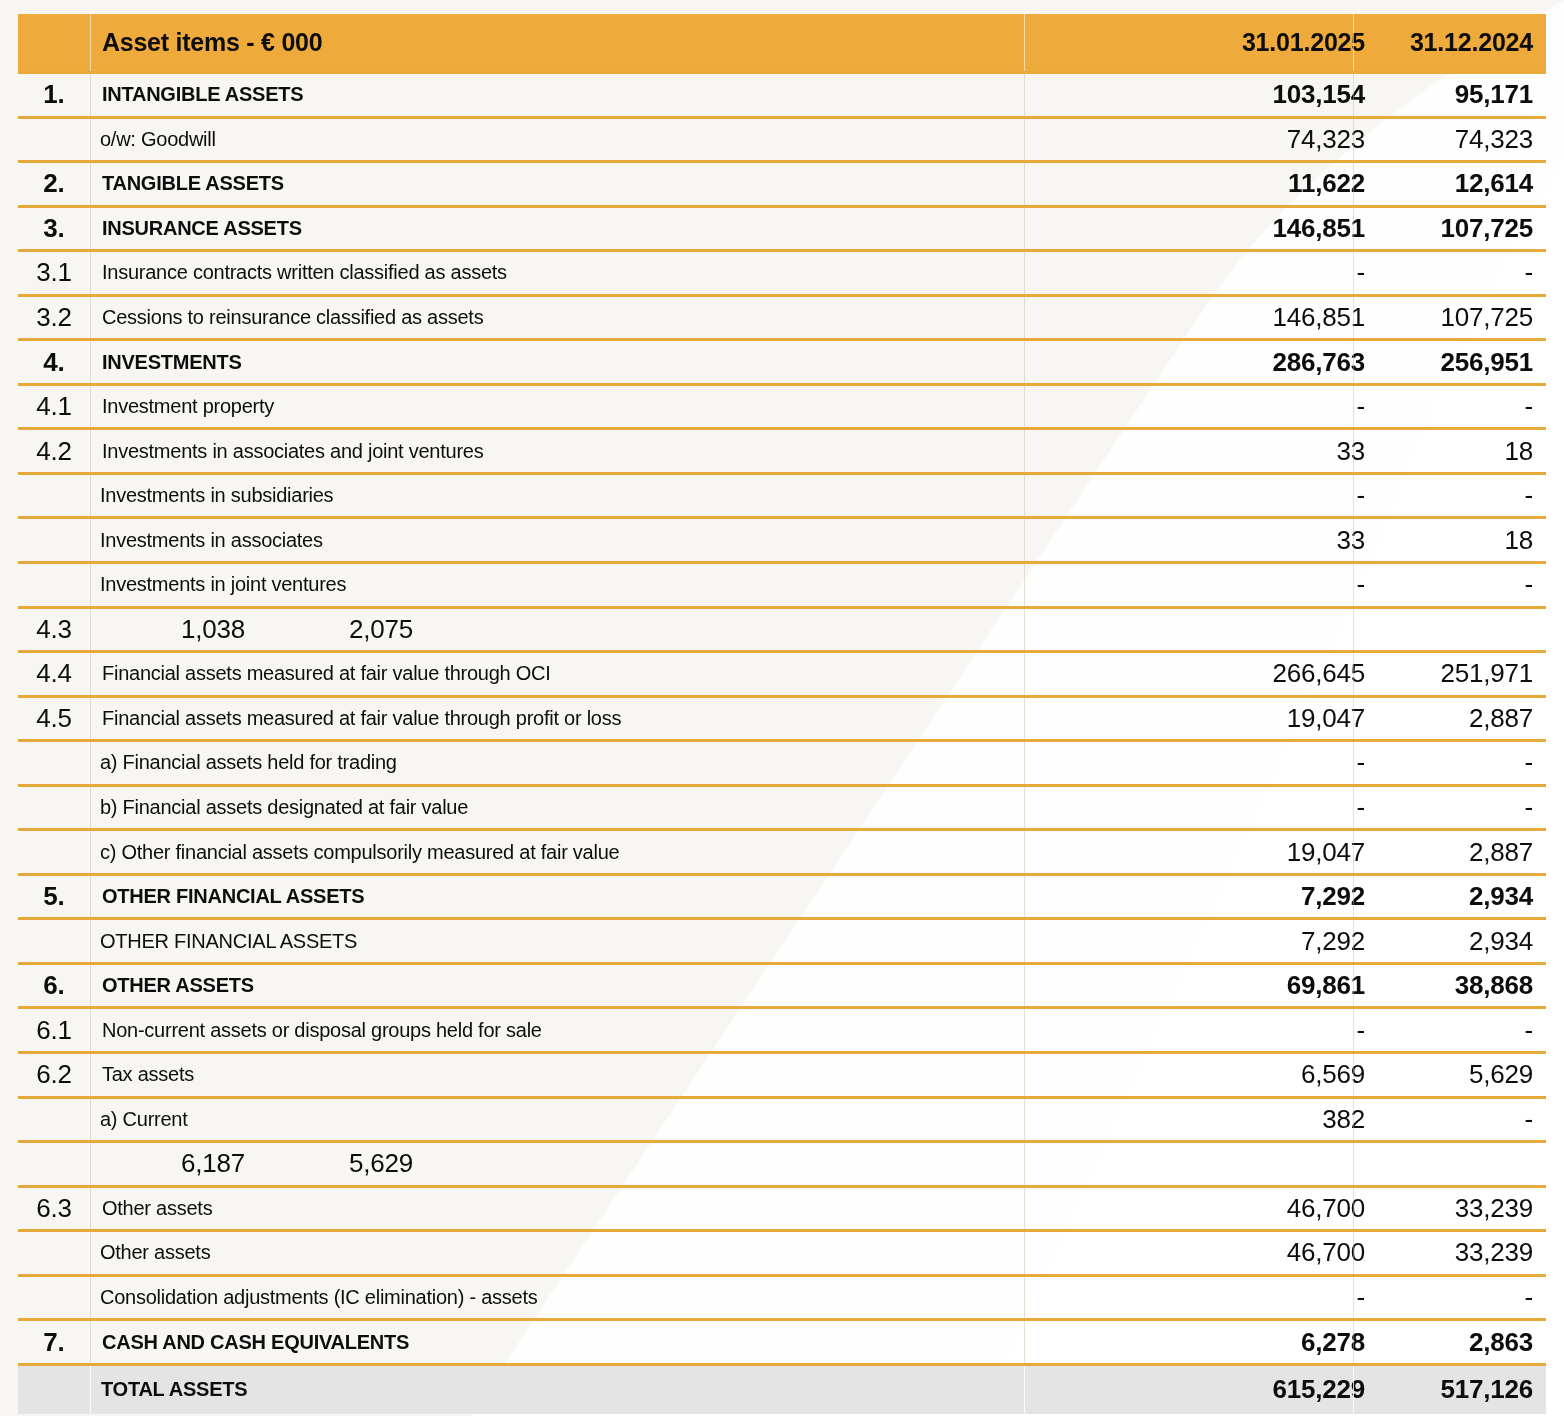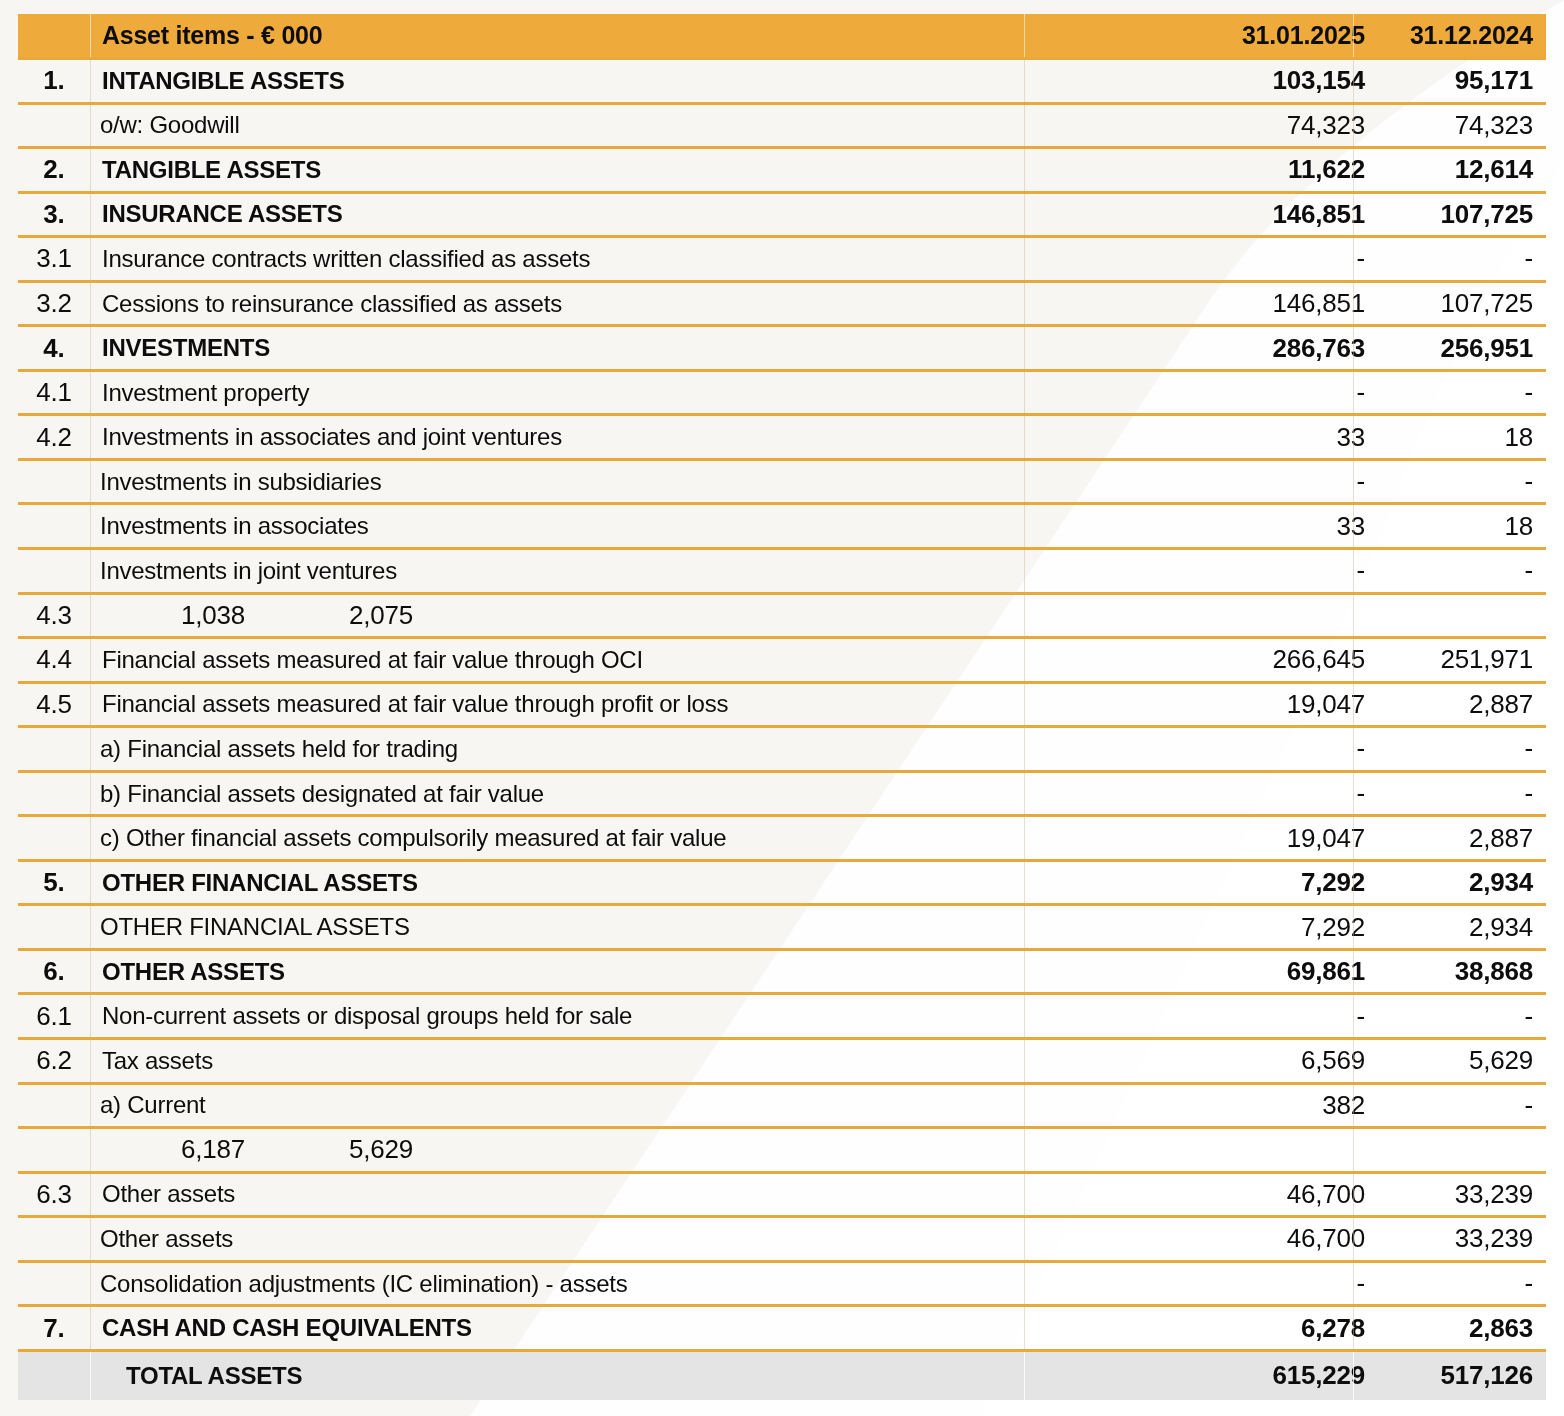--- a/index.html
+++ b/index.html
@@ -49,21 +49,21 @@
     font-size: 26px;
     color: #0d0d0d;
     letter-spacing: -0.2px;
   }
 
   .c-label {
     flex: 1 1 auto;
     display: flex;
     align-items: center;
     padding-left: 12px;
-    font-size: 24px;
+    font-size: 20px;
     color: #0d0d0d;
     white-space: nowrap;
     letter-spacing: -0.25px;
   }
 
   .c-val {
     width: 168px;
     flex: 0 0 168px;
     display: flex;
     align-items: center;
@@ -84,21 +84,21 @@
     pointer-events: none;
   }
   .vsep.a { left: 72px; }
   .vsep.b { left: 1006px; }
   .vsep.c { left: 1335px; }
 
   
   .bs-row.header {
     background: #efaa3c;
     border-bottom: 3px solid #e8a93b;
-    height: 46px;
+    height: 60px;
   }
   .bs-row.header .c-label,
   .bs-row.header .c-val {
     font-weight: bold;
     font-size: 25px;
   }
   .bs-row.header .vsep { background: rgba(255,255,255,0.55); }
 
   
   .lvl-main .c-num,
@@ -108,21 +108,21 @@
   .lvl-sub .c-label { padding-left: 10px; }
 
   
   .bs-row.total {
     background: #e4e4e4;
     border-bottom: none;
     height: 48px;
   }
   .bs-row.total .c-label,
   .bs-row.total .c-val { font-weight: bold; }
-  .bs-row.total .c-label { padding-left: 36px; }
+  .bs-row.total .c-label { padding-left: 11px; }
   .bs-row.total .vsep { background: rgba(255,255,255,0.8); }
 </style>
 </head>
 <body>
 
 <div id="watermark-layer">
   <svg width="1564" height="1416" viewBox="0 0 1564 1416" xmlns="http://www.w3.org/2000/svg">
     <path d="M1564 0 L1564 1416 L470 1416 L1210 300 Q1310 150 1564 0 Z" fill="#ffffff" opacity="0.85"></path>
     <path d="M1564 160 L1564 1416 L980 1416 L1380 540 Q1450 340 1564 160 Z" fill="#ffffff" opacity="0.6"></path>
   </svg>

